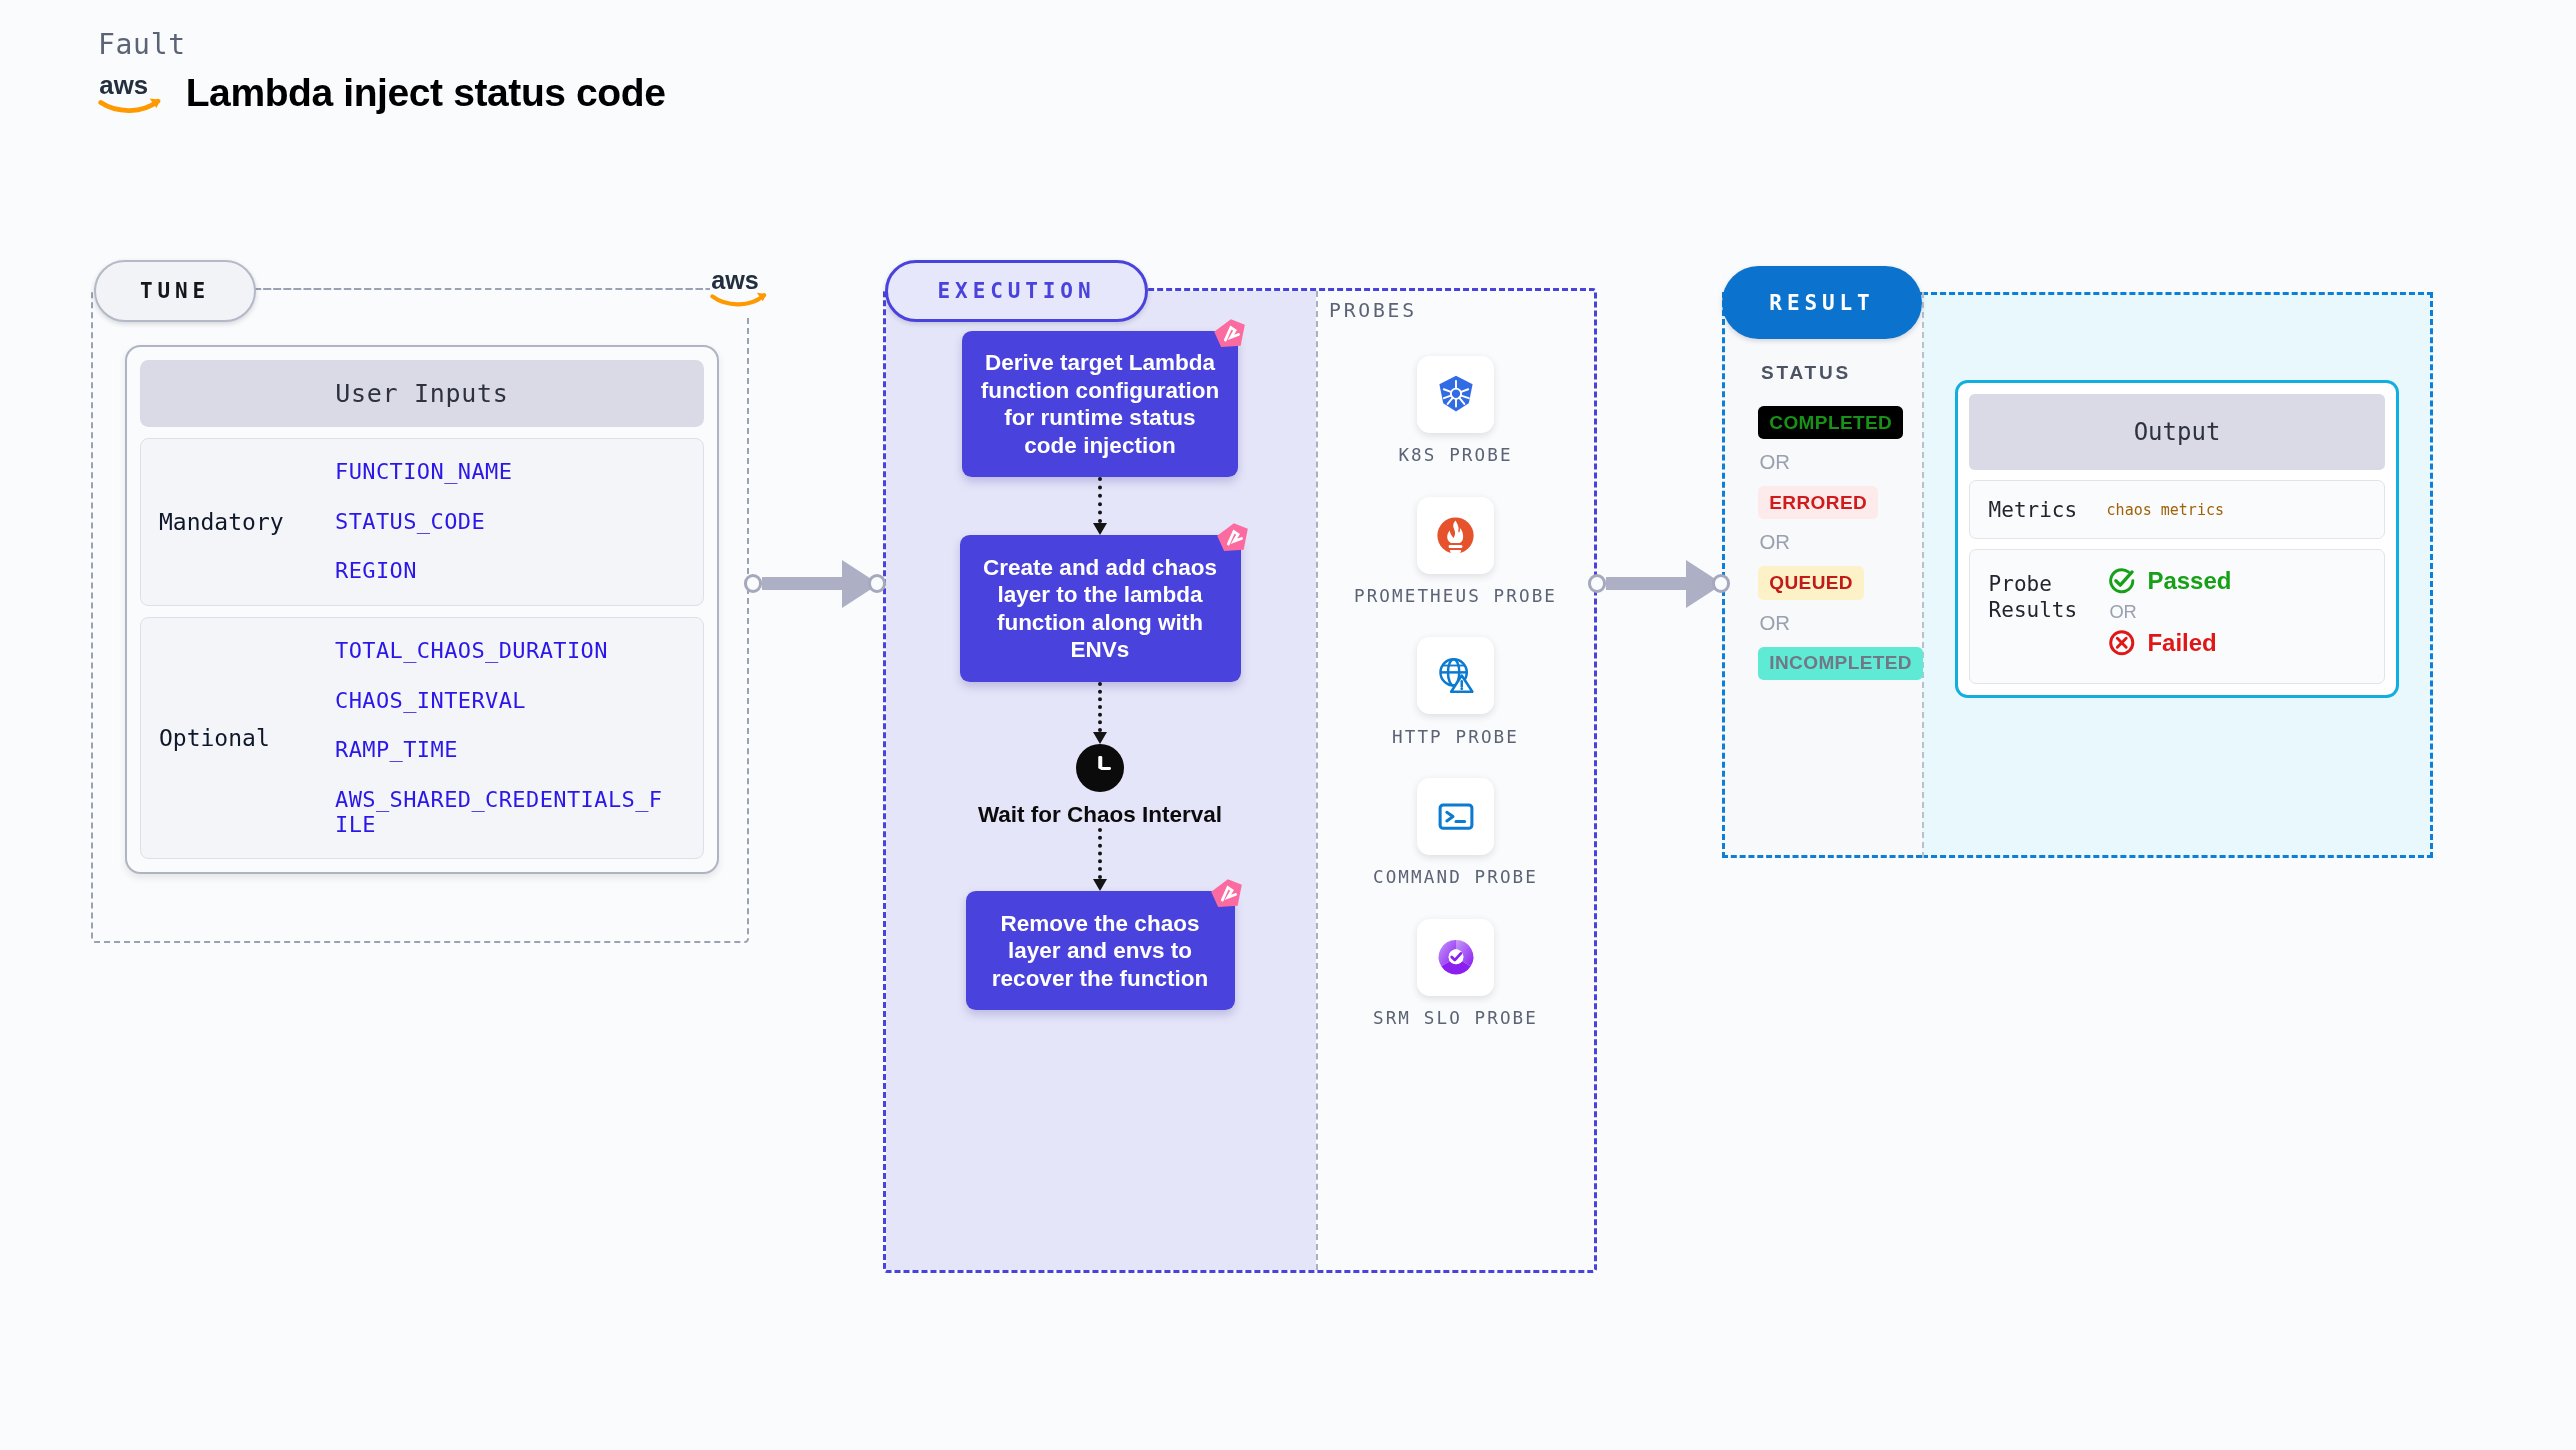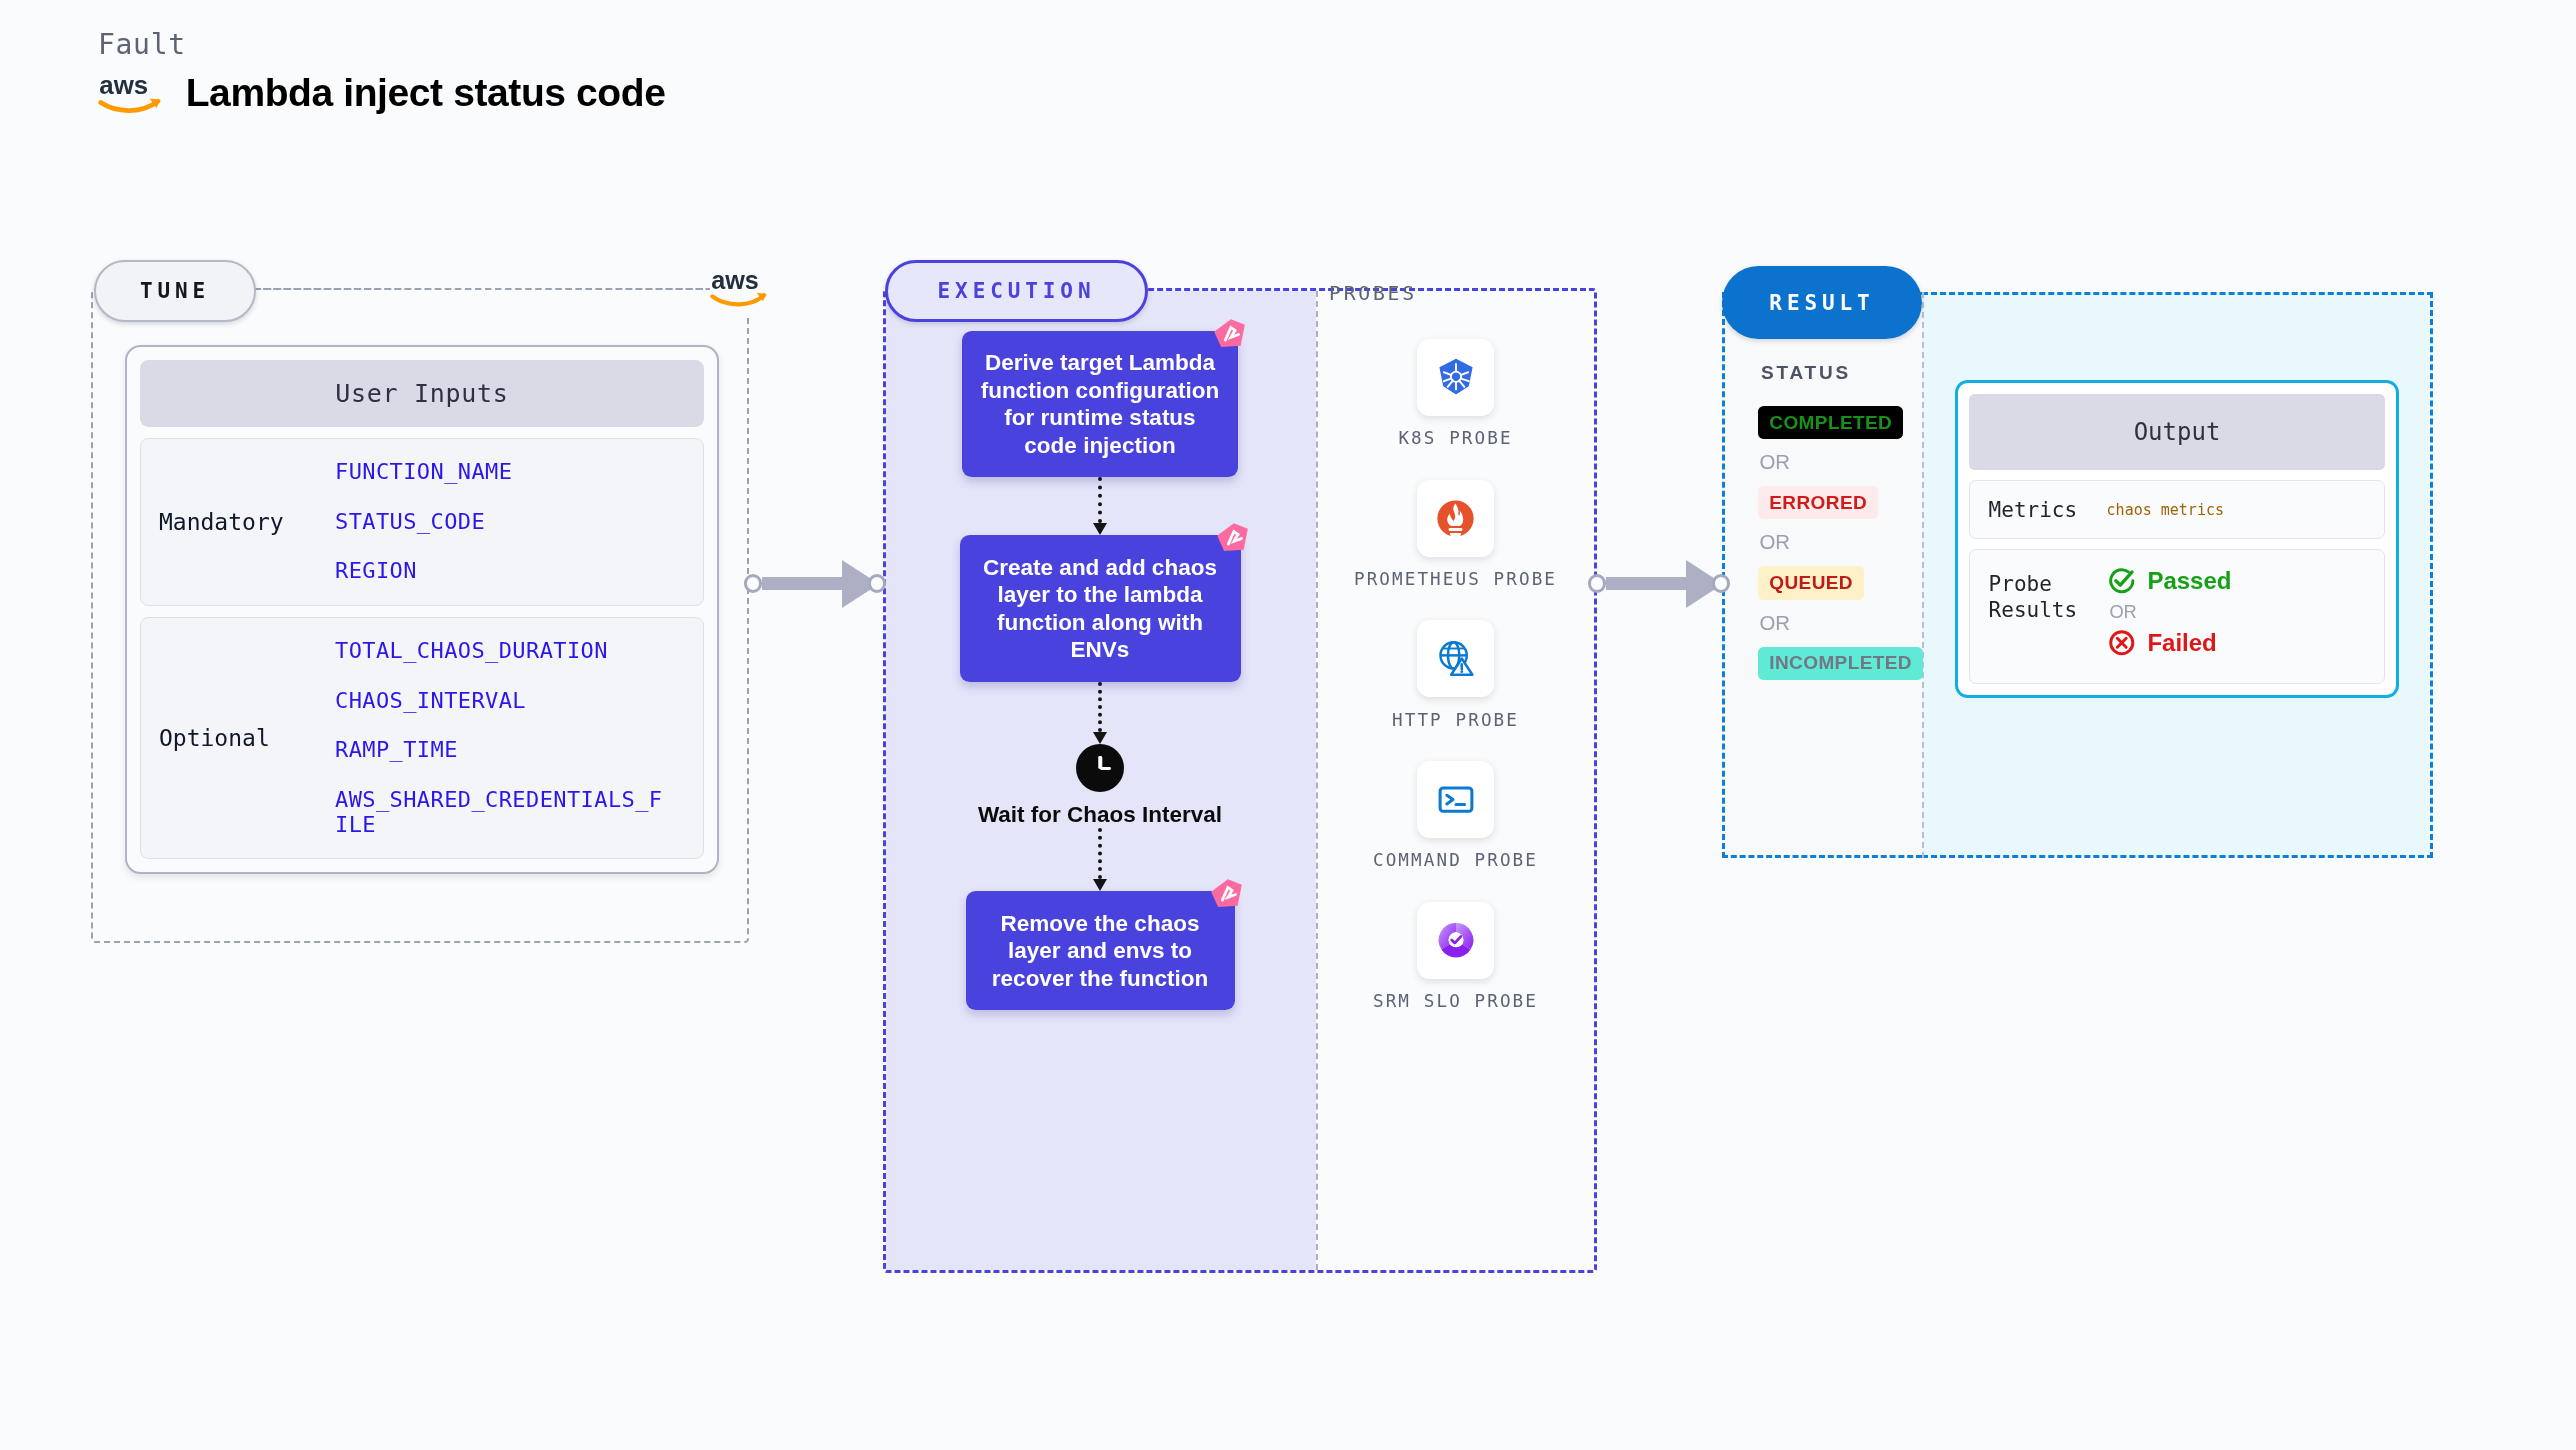--- a/index.html
+++ b/index.html
@@ -121,21 +121,21 @@
     border-top:12.7px solid #141414;
   }
 
   .wait-node{display:flex;flex-direction:column;align-items:center;gap:9.8px;}
   .clock{width:48px;height:48px;border-radius:50%;background:#0b0b0b;position:relative;}
   .clock::before{content:"";position:absolute;left:50%;top:12px;width:3.5px;height:13.4px;background:#fff;transform:translateX(-50%);border-radius:1.4px;}
   .clock::after{content:"";position:absolute;left:50%;top:23px;width:11.3px;height:3.5px;background:#fff;border-radius:1.4px;}
   .wait-label{font-size:22.5px;font-weight:bold;color:#0b0b0b;text-align:center;line-height:1.2;}
 
   
-  #probes-region{position:absolute;left:1322px;top:282px;width:267px;}
+  #probes-region{position:absolute;left:1322px;top:299px;width:267px;}
   #probes-heading{
     font-family:"DejaVu Sans Mono","Liberation Mono",monospace;
     font-size:19.7px;color:#5b6375;letter-spacing:2.8px;margin-left:7px;
   }
   #probes-list{margin-top:34px;display:flex;flex-direction:column;align-items:center;gap:29.5px;}
   .probe{display:flex;flex-direction:column;align-items:center;gap:11.3px;width:211px;}
   .probe-icon{
     width:77px;height:77px;border-radius:12.7px;background:#fff;
     display:flex;align-items:center;justify-content:center;
     box-shadow:0 2.8px 7px rgba(40,45,70,.13);

